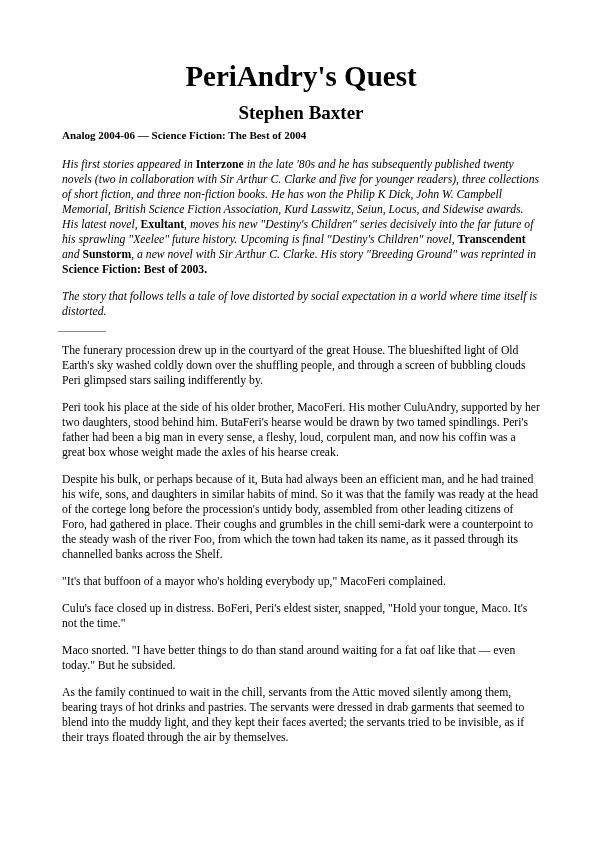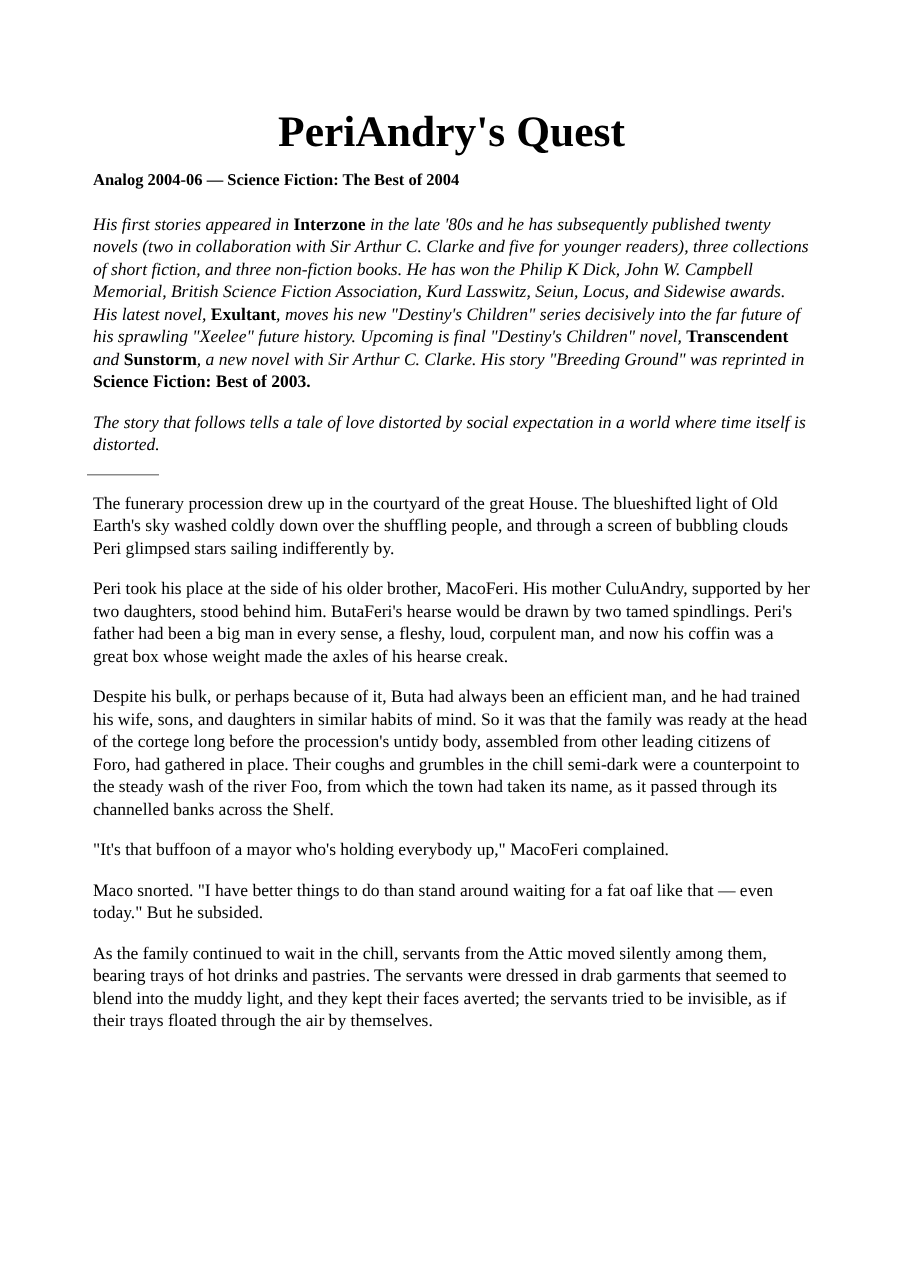--- a/index.html
+++ b/index.html
@@ -19,21 +19,21 @@
     width: 600px;
     height: 849px;
     padding: 60px 60px 0 62px;
     background: #ffffff;
   }
   h1.story-title {
     font-size: 29px;
     line-height: 1.15;
     font-weight: bold;
     text-align: center;
-    margin: 12px 0 9px 0;
+    margin: 0 0 9px 0;
   }
   h2.author-name {
     font-size: 19px;
     line-height: 1.15;
     font-weight: bold;
     text-align: center;
     margin: 0 0 5px 0;
   }
   h3.publication-line {
     font-size: 11px;
@@ -58,32 +58,34 @@
     height: 0;
   }
 </style>
 </head>
 <body>
 
 <div class="page">
 
   <h1 class="story-title">PeriAndry's Quest</h1>
 
+  <h2 class="author-name">Stephen Baxter</h2>
 
   <h3 class="publication-line">Analog 2004-06 — Science Fiction: The Best of 2004</h3>
 
   <section class="intro">
       <p class="doc-p"><span>His first stories appeared in </span><span class="rm">Interzone</span><span> in the late '80s and he has subsequently published twenty novels (two in collaboration with Sir Arthur C. Clarke and five for younger readers), three collections of short fiction, and three non-fiction books. He has won the Philip K Dick, John W. Campbell Memorial, British Science Fiction Association, Kurd Lasswitz, Seiun, Locus, and Sidewise awards. His latest novel, </span><span class="rm">Exultant</span><span>, moves his new "Destiny's Children" series decisively into the far future of his sprawling "Xeelee" future history. Upcoming is final "Destiny's Children" novel, </span><span class="rm">Transcendent</span><span> and </span><span class="rm">Sunstorm</span><span>, a new novel with Sir Arthur C. Clarke. His story "Breeding Ground" was reprinted in </span><span class="rm">Science Fiction: Best of 2003.</span></p>
       <p class="doc-p"><span>The story that follows tells a tale of love distorted by social expectation in a world where time itself is distorted.</span></p>
     </section>
 
   <hr class="section-rule">
 
   <section class="story">
       <p class="doc-p"><span>The funerary procession drew up in the courtyard of the great House. The blueshifted light of Old Earth's sky washed coldly down over the shuffling people, and through a screen of bubbling clouds Peri glimpsed stars sailing indifferently by.</span></p>
       <p class="doc-p"><span>Peri took his place at the side of his older brother, MacoFeri. His mother CuluAndry, supported by her two daughters, stood behind him. ButaFeri's hearse would be drawn by two tamed spindlings. Peri's father had been a big man in every sense, a fleshy, loud, corpulent man, and now his coffin was a great box whose weight made the axles of his hearse creak.</span></p>
       <p class="doc-p"><span>Despite his bulk, or perhaps because of it, Buta had always been an efficient man, and he had trained his wife, sons, and daughters in similar habits of mind. So it was that the family was ready at the head of the cortege long before the procession's untidy body, assembled from other leading citizens of Foro, had gathered in place. Their coughs and grumbles in the chill semi-dark were a counterpoint to the steady wash of the river Foo, from which the town had taken its name, as it passed through its channelled banks across the Shelf.</span></p>
       <p class="doc-p"><span>"It's that buffoon of a mayor who's holding everybody up," MacoFeri complained.</span></p>
+      <p class="doc-p"><span>Culu's face closed up in distress. BoFeri, Peri's eldest sister, snapped, "Hold your tongue, Maco. It's not the time."</span></p>
       <p class="doc-p"><span>Maco snorted. "I have better things to do than stand around waiting for a fat oaf like that — even today." But he subsided.</span></p>
       <p class="doc-p"><span>As the family continued to wait in the chill, servants from the Attic moved silently among them, bearing trays of hot drinks and pastries. The servants were dressed in drab garments that seemed to blend into the muddy light, and they kept their faces averted; the servants tried to be invisible, as if their trays floated through the air by themselves.</span></p>
     </section>
 
 </div>
 
 </body></html>

